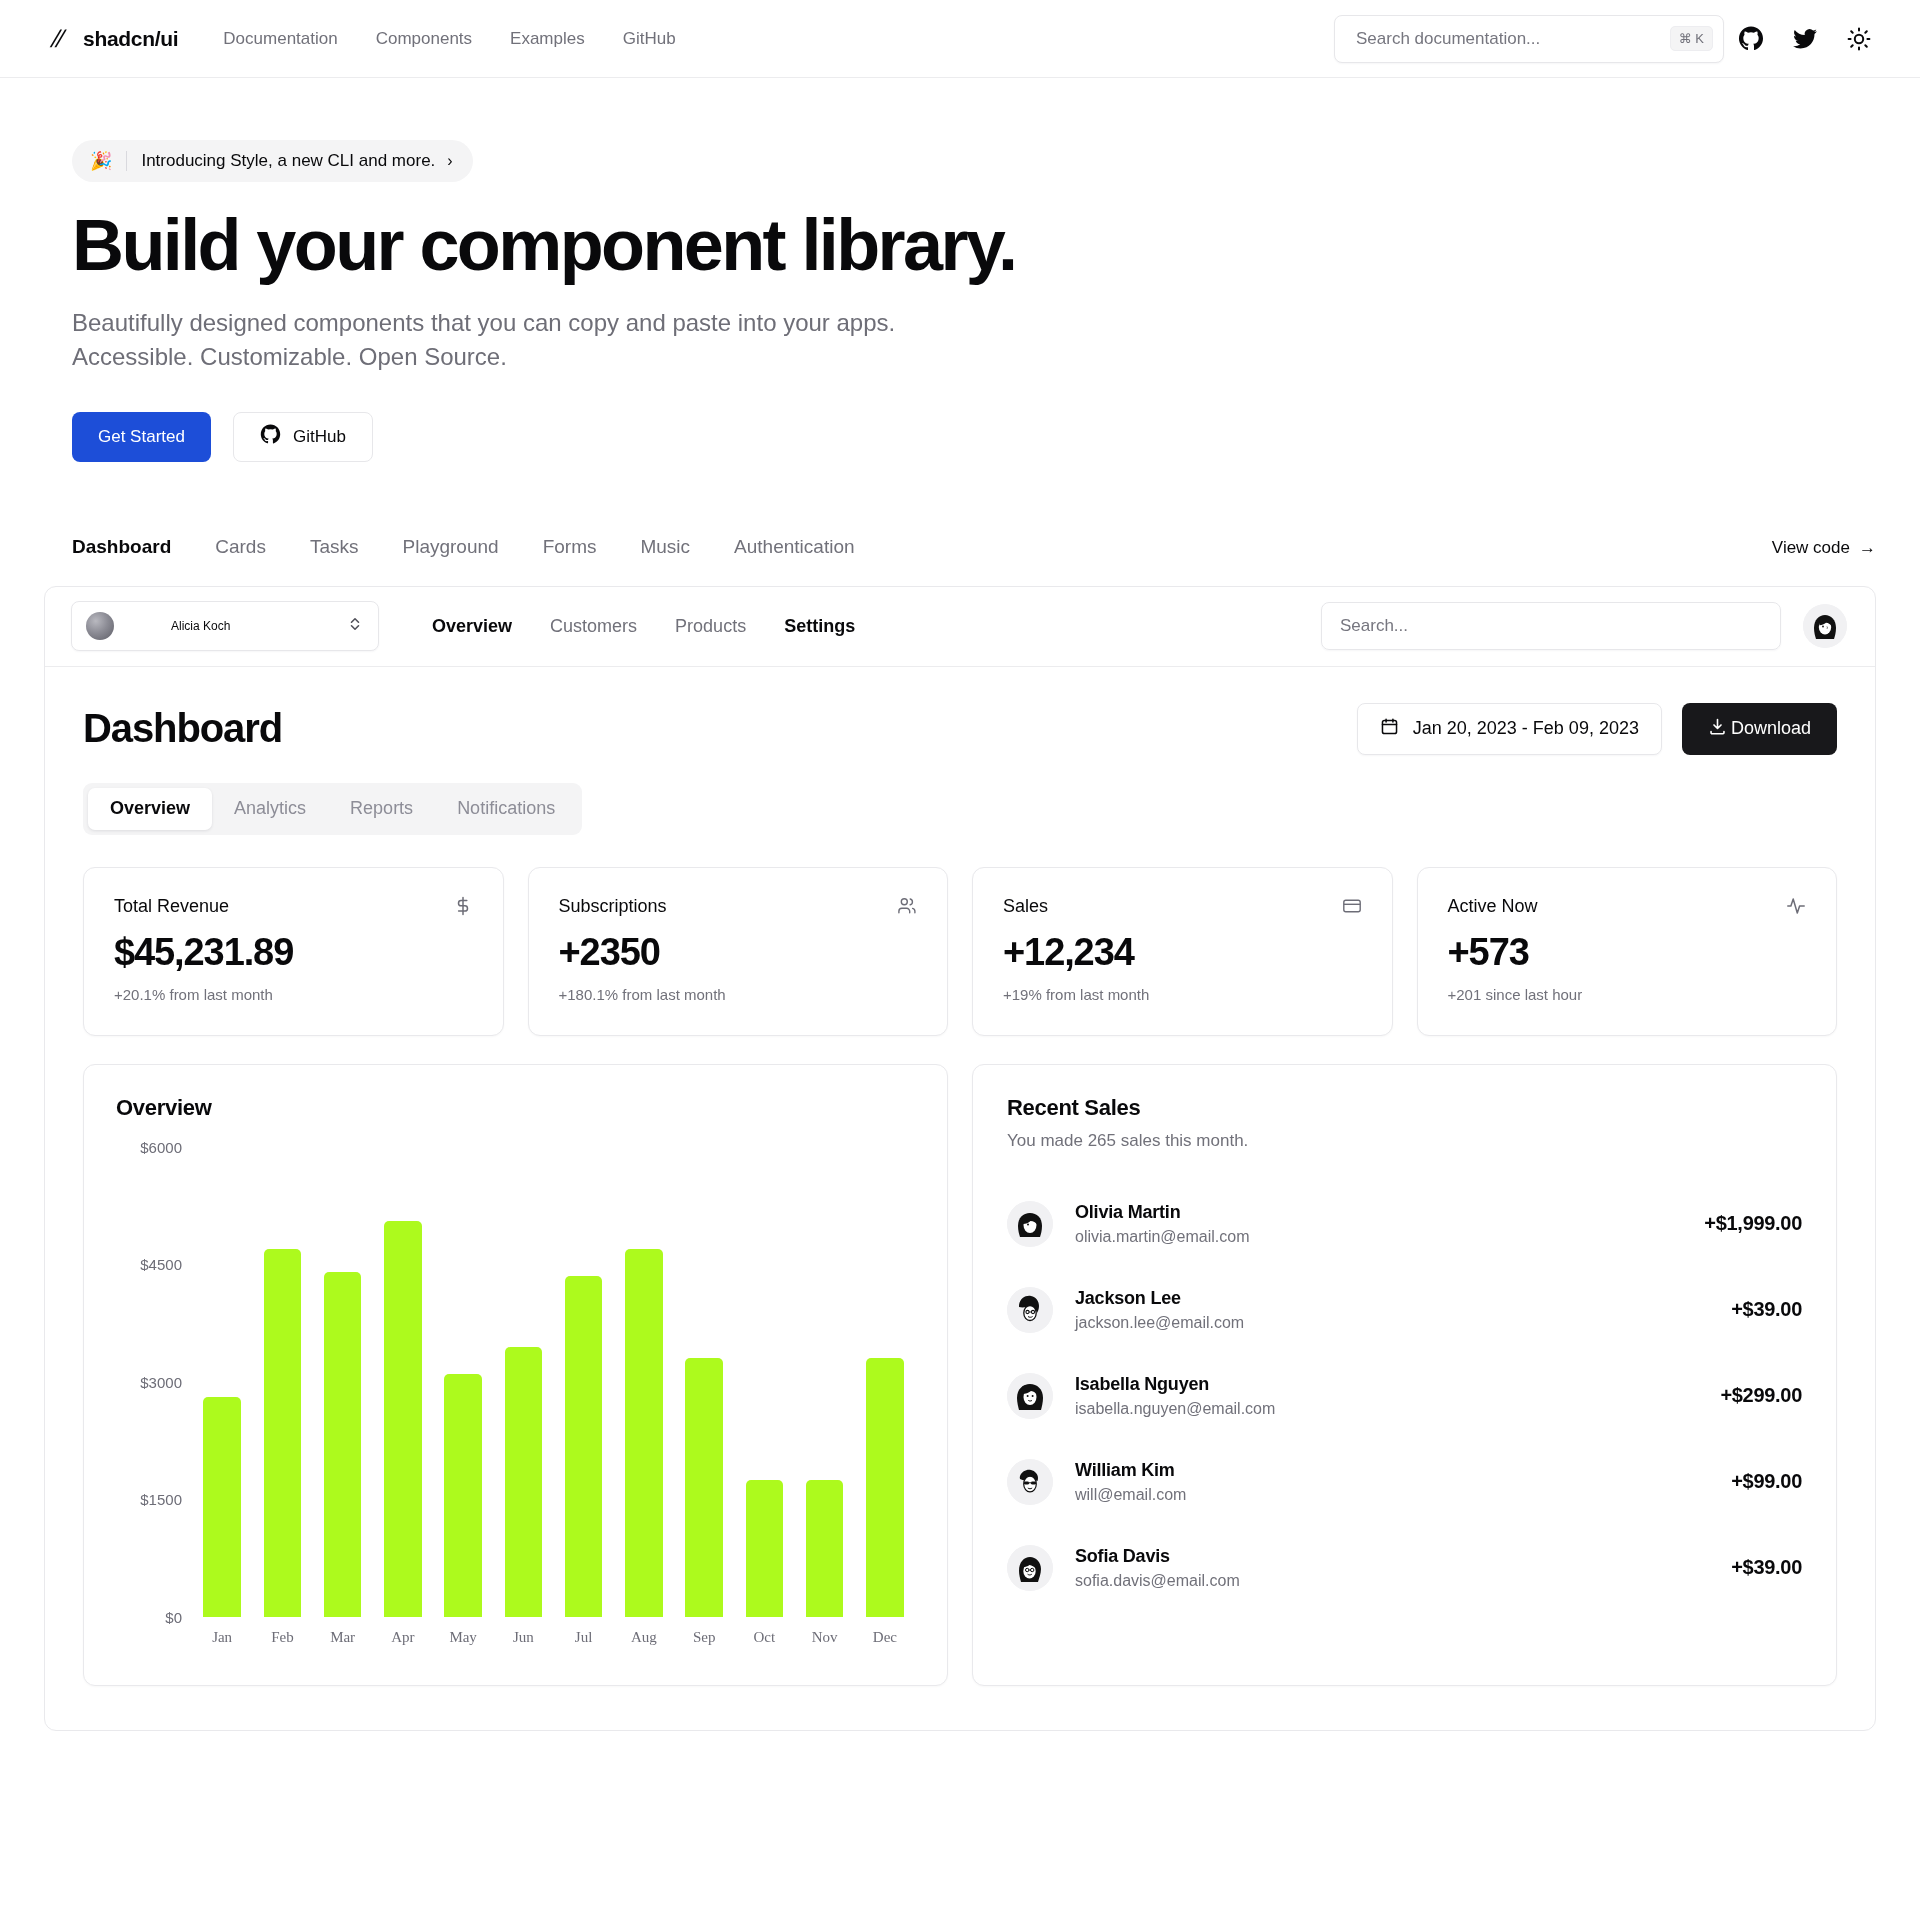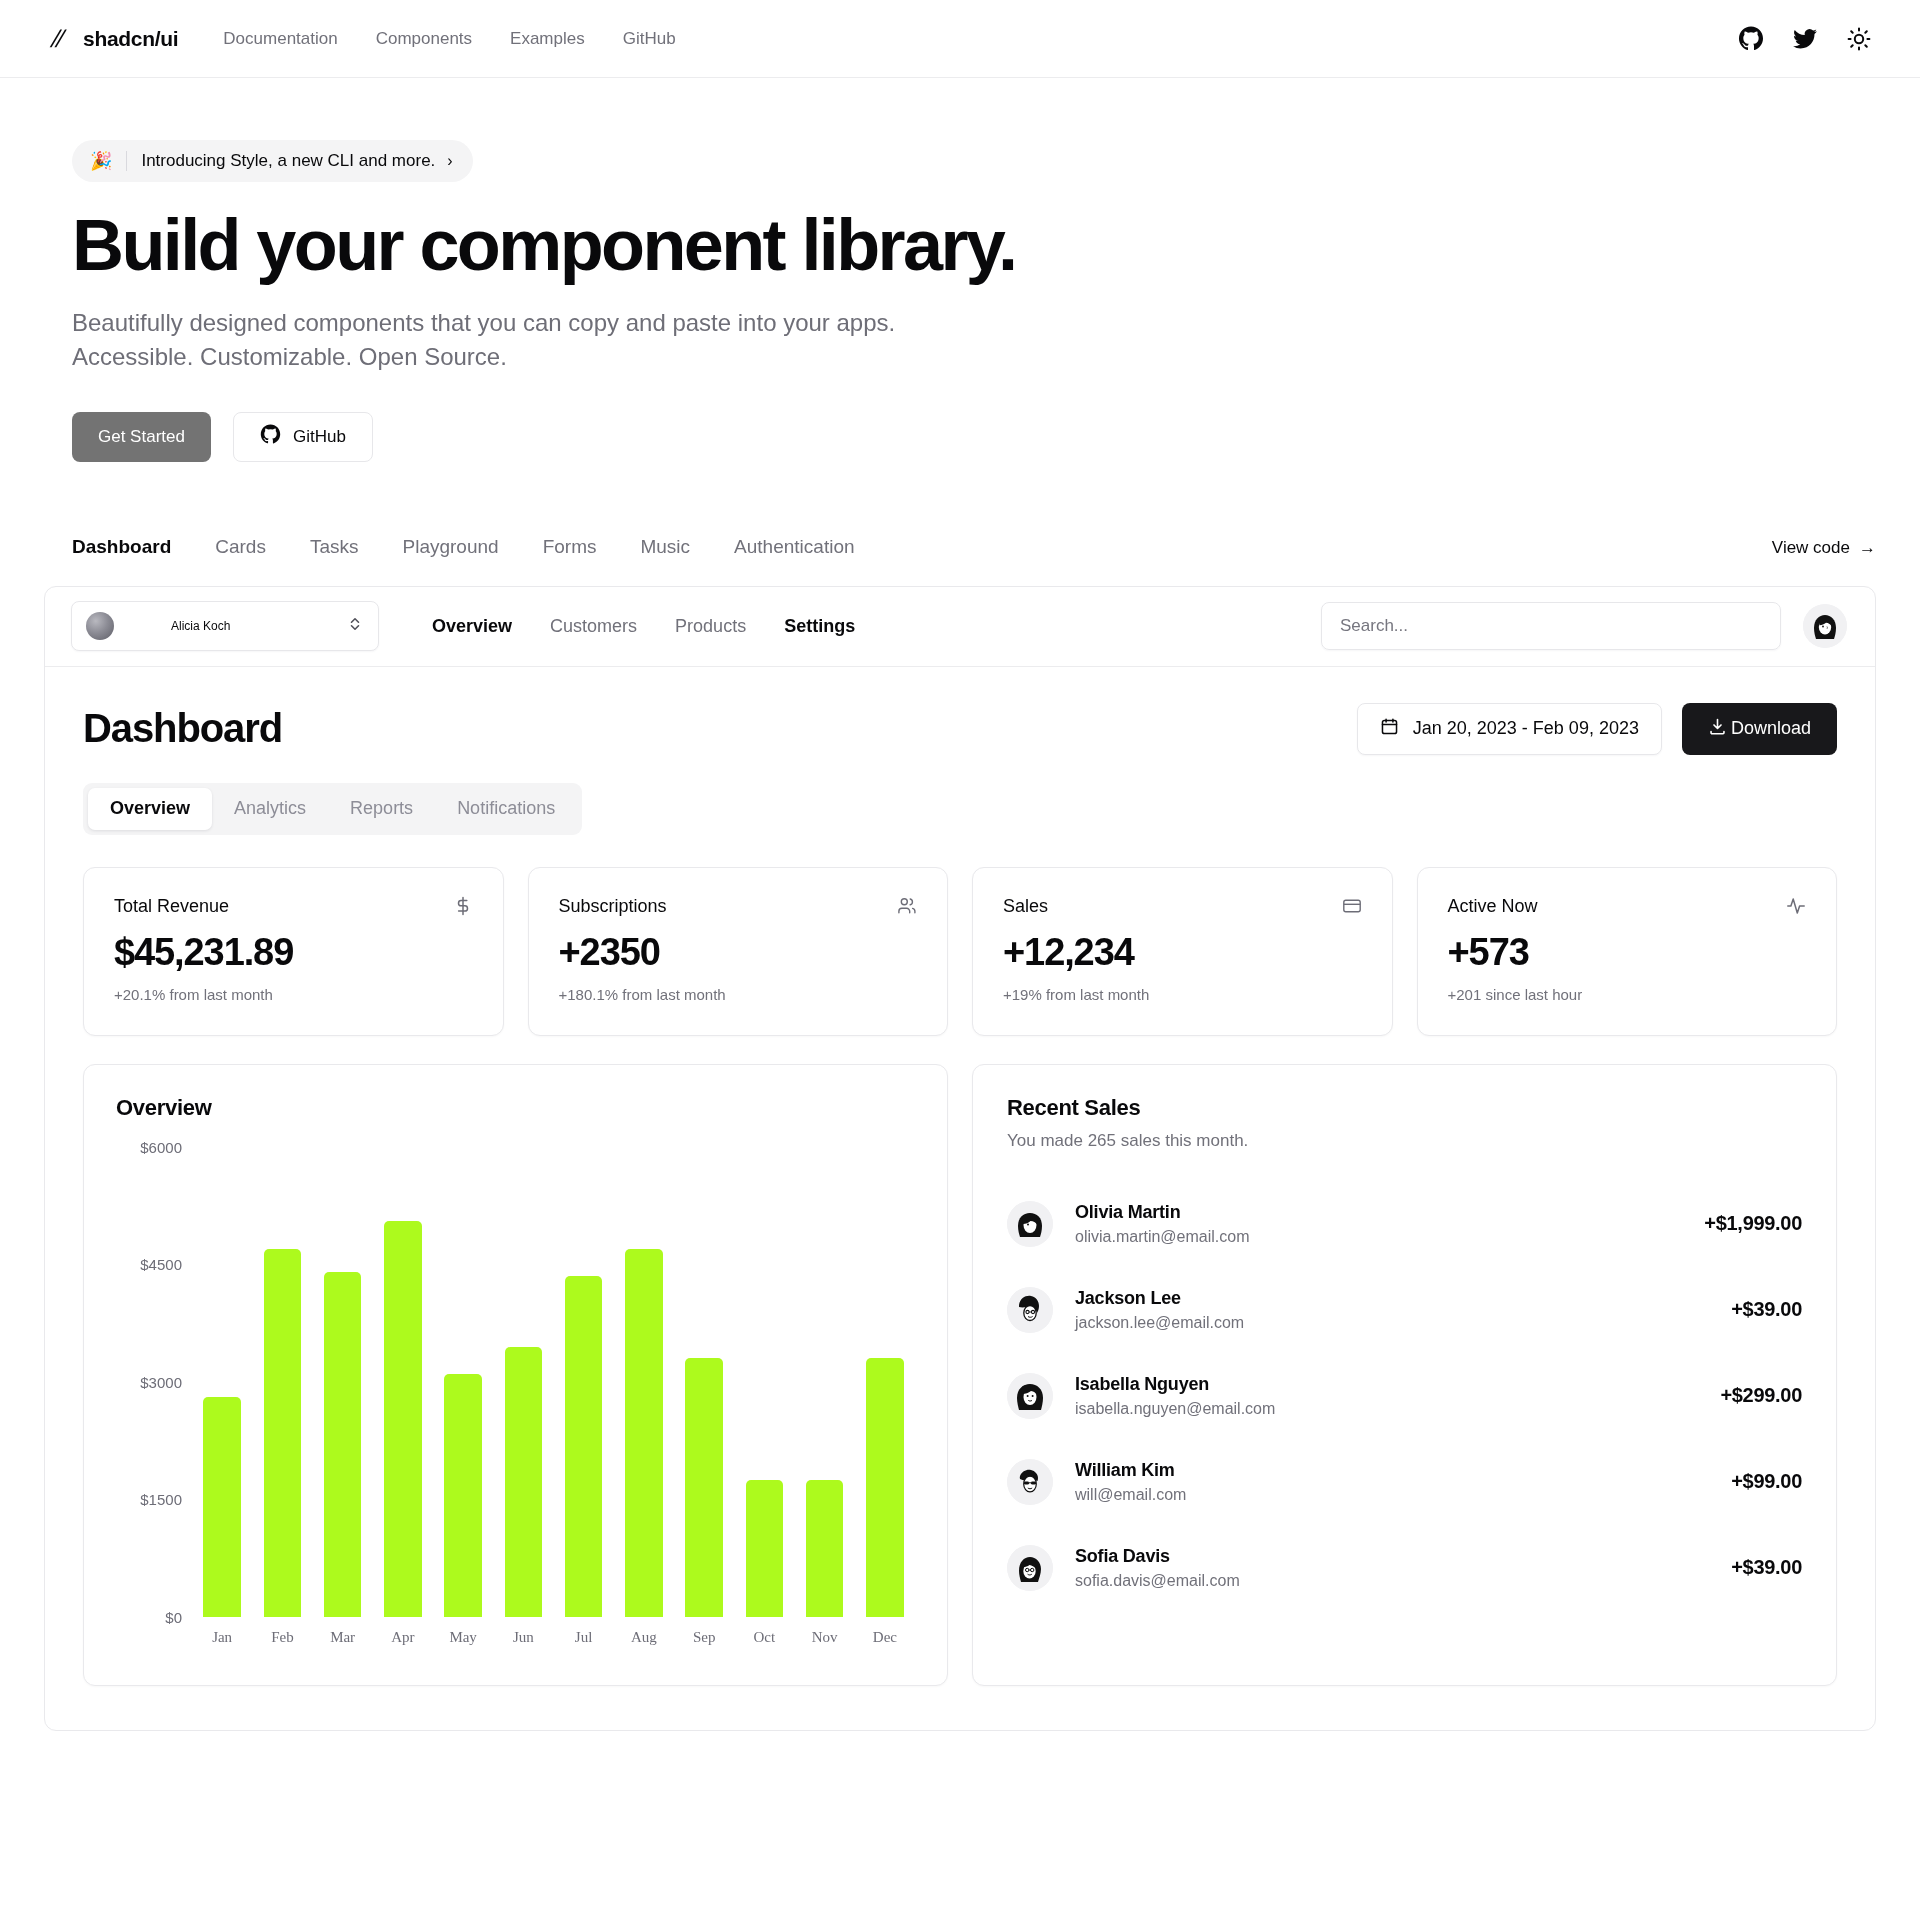--- a/index.html
+++ b/index.html
@@ -76,21 +76,21 @@
   p.hero-sub {
     font-size: 24px; color: #6e6e77; line-height: 1.42;
     margin-top: 22px; max-width: 920px;
   }
   .hero-btns { display: flex; gap: 22px; margin-top: 38px; }
   .btn {
     height: 50px; border-radius: 8px; display: inline-flex;
     align-items: center; justify-content: center; gap: 12px;
     font-size: 17px; font-weight: 500; cursor: pointer; padding: 0 26px;
   }
-  .btn-dark { background: #737373; color: #fff; }
+  .btn-dark { background: #1d4ed8; color: #fff; }
   .btn-outline { background: #fff; color: #09090b; border: 1px solid #e7e7ea; }
 
   
   .examples-bar {
     margin-top: 74px; padding: 0 44px 0 72px;
     display: flex; align-items: flex-end;
   }
   .ex-tabs { display: flex; gap: 0; }
   .ex-tab {
     font-size: 19px; color: #71717a; padding: 0 22px 0 0; cursor: pointer;
@@ -231,20 +231,24 @@
       <span class="brand-name">shadcn/ui</span>
     </div>
     <div class="navlinks">
       <span class="navlink first">Documentation</span>
       <span class="navlink">Components</span>
       <span class="navlink">Examples</span>
       <span class="navlink">GitHub</span>
     </div>
 
     <div class="nav-right">
+      <div class="searchbox">
+        <span class="ph">Search documentation...</span>
+        <span class="kbd">⌘ K</span>
+      </div>
       <div class="iconbtn">
         <svg width="26" height="26" viewBox="0 0 24 24" fill="#09090b">
             <path d="M12 .5C5.73.5.9 5.33.9 11.6c0 4.9 3.17 9.05 7.57 10.52.55.1.75-.24.75-.53v-2.05c-3.08.67-3.73-1.3-3.73-1.3-.5-1.3-1.23-1.64-1.23-1.64-1-.69.08-.68.08-.68 1.1.08 1.69 1.14 1.69 1.14.99 1.7 2.6 1.2 3.23.92.1-.72.39-1.21.7-1.49-2.46-.28-5.05-1.23-5.05-5.48 0-1.21.43-2.2 1.14-2.98-.11-.28-.49-1.4.11-2.92 0 0 .93-.3 3.05 1.14a10.5 10.5 0 0 1 5.56 0c2.12-1.44 3.05-1.14 3.05-1.14.6 1.52.22 2.64.11 2.92.71.78 1.14 1.77 1.14 2.98 0 4.26-2.6 5.2-5.07 5.47.4.35.76 1.03.76 2.08v3.08c0 .3.2.64.76.53 4.4-1.47 7.56-5.62 7.56-10.52C23.1 5.33 18.27.5 12 .5z"></path>
           </svg>
       </div>
       <div class="iconbtn">
         <svg width="26" height="26" viewBox="0 0 24 24" fill="#09090b">
             <path d="M23 4.9c-.8.36-1.7.6-2.6.72a4.5 4.5 0 0 0 2-2.5c-.9.54-1.9.92-2.9 1.13a4.52 4.52 0 0 0-7.7 4.12A12.8 12.8 0 0 1 2.5 3.6a4.5 4.5 0 0 0 1.4 6.04c-.74-.02-1.44-.23-2.05-.57v.06c0 2.2 1.56 4.02 3.63 4.44-.38.1-.78.16-1.2.16-.29 0-.57-.03-.85-.08a4.53 4.53 0 0 0 4.23 3.14A9.06 9.06 0 0 1 1 18.7a12.78 12.78 0 0 0 6.92 2.03c8.3 0 12.84-6.88 12.84-12.85 0-.2 0-.39-.01-.58A9.2 9.2 0 0 0 23 4.9z"></path>
           </svg>
       </div>

